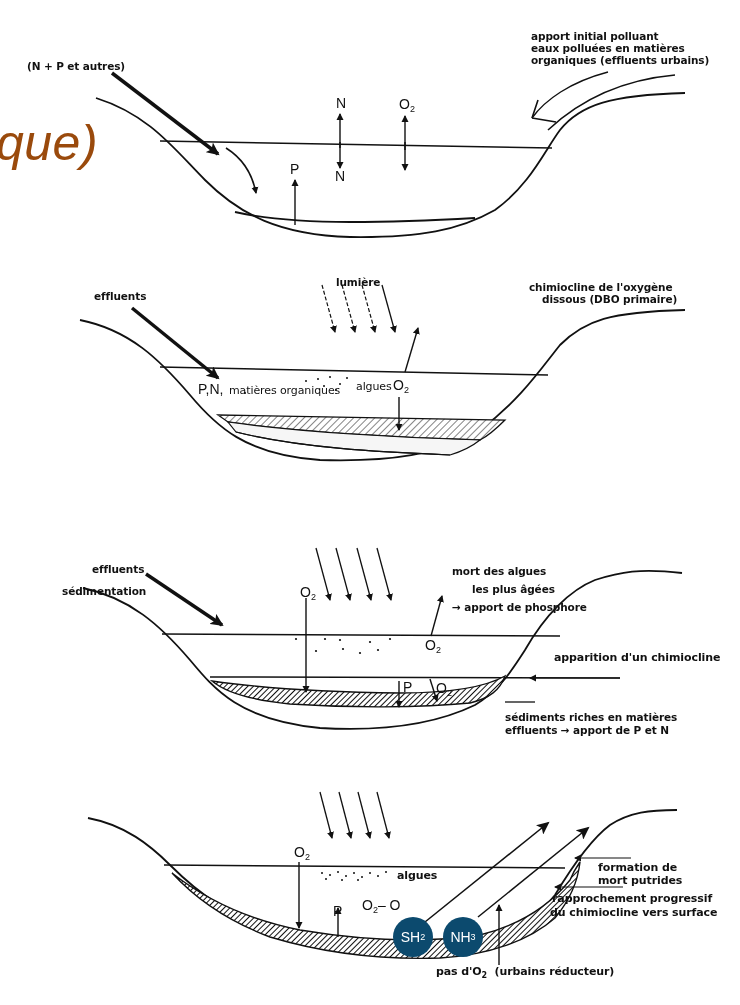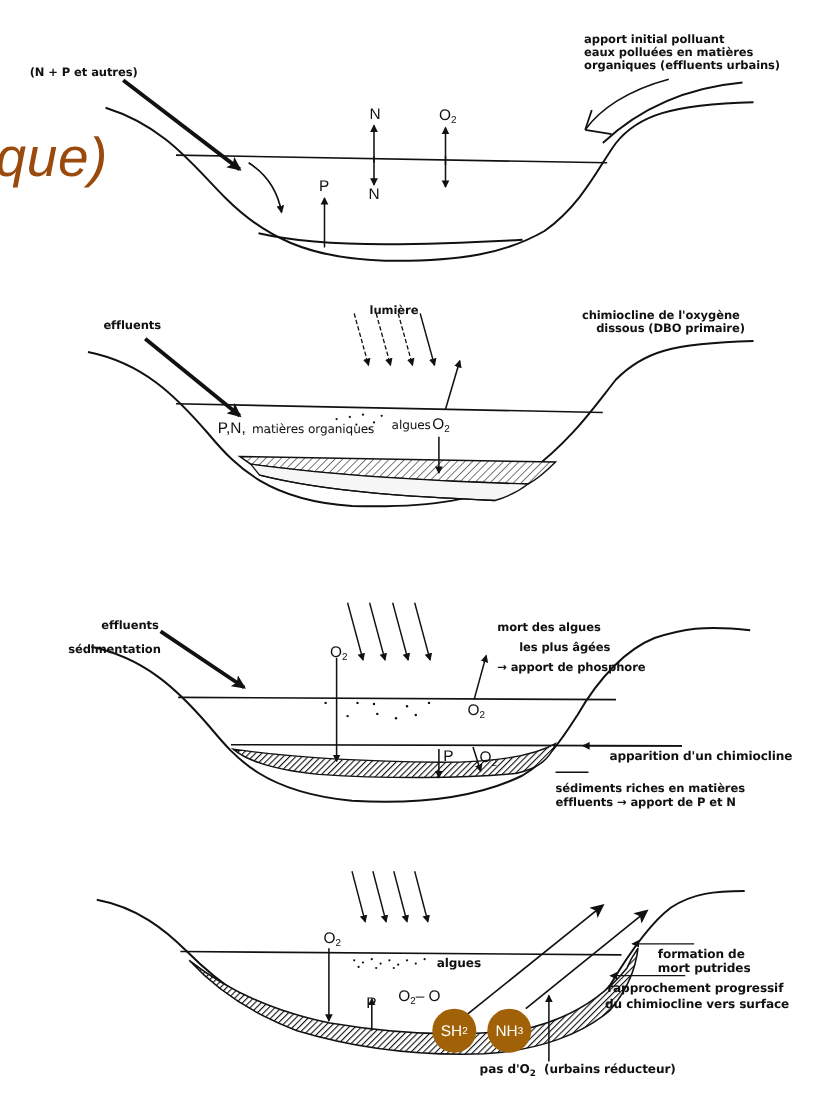--- a/index.html
+++ b/index.html
@@ -8,21 +8,21 @@
   .slide-title-fragment {
     position: absolute; left: -4px; top: 118px;
     font-family: "Liberation Sans", sans-serif; font-style: italic;
     font-size: 50px; color: #9a4a0c; letter-spacing: 0.5px; line-height: 1;
     z-index: 2; white-space: nowrap;
   }
   .lbl { position: absolute; font-family: "DejaVu Sans", sans-serif; font-size: 10.5px; color: #111; line-height: 12.5px; white-space: nowrap; font-weight: bold; letter-spacing: -0.1px; text-align: right; }
   .lbl.reg { font-weight: normal; }
   .chem { position: absolute; font-family: "Liberation Sans", sans-serif; font-size: 14px; color: #111; line-height: 14px; white-space: nowrap; }
   .chem sub { font-size: 9px; vertical-align: -3px; }
-  .blob { position: absolute; width: 40px; height: 40px; border-radius: 50%; background: #a16207; color: #fff;
+  .blob { position: absolute; width: 40px; height: 40px; border-radius: 50%; background: #0c4a6e; color: #fff;
           font-family: "Liberation Sans", sans-serif; font-size: 14px; display: flex; align-items: center; justify-content: center; }
   .blob sub { font-size: 9px; vertical-align: -4px; }
   svg { position: absolute; left: 0; top: 0; }
 </style>
 </head>
 <body>
 
 <div id="stage">
 
   <div class="slide-title-fragment">que)</div>
@@ -199,21 +199,21 @@
 
   <div class="lbl" style="left:62px; top:545px;margin-top:40px;">sédimentation</div>
   <div class="lbl" style="left:92px; top:563px;">effluents</div>
   <div class="lbl" style="left:452px; top:565px;">mort des algues</div>
   <div class="lbl" style="left:472px; top:583px;">les plus âgées</div>
   <div class="lbl" style="left:452px; top:601px;">→ apport de phosphore</div>
   <div class="chem" style="left:300px; top:585px;"><span>O</span><sub>2</sub></div>
   <div class="chem" style="left:425px; top:638px;"><span>O</span><sub>2</sub></div>
   <div class="chem" style="left:403px; top:680px;">P</div>
   <div class="chem" style="left:436px; top:681px;"><span>O</span><sub>2</sub></div>
-  <div class="lbl" style="left:554px; top:682px; font-size:11px;">apparition d'un chimiocline</div>
+  <div class="lbl" style="left:554px; top:652px; font-size:11px;">apparition d'un chimiocline</div>
   <div class="lbl" style="left:505px; top:711px;">sédiments riches en matières</div>
   <div class="lbl" style="left:505px; top:724px;">effluents → apport de P et N</div>
 
   <div class="chem" style="left:294px; top:845px;"><span>O</span><sub>2</sub></div>
   <div class="lbl" style="left:397px; top:870px; font-size:11px;">algues</div>
   <div class="chem" style="left:333px; top:904px;">P</div>
   <div class="chem" style="left:362px; top:898px;"><span>O</span><sub>2</sub><span>– O</span></div>
   <div class="blob" style="left:393px; top:917px;">
       <span>SH</span>
       <sub>2</sub>

